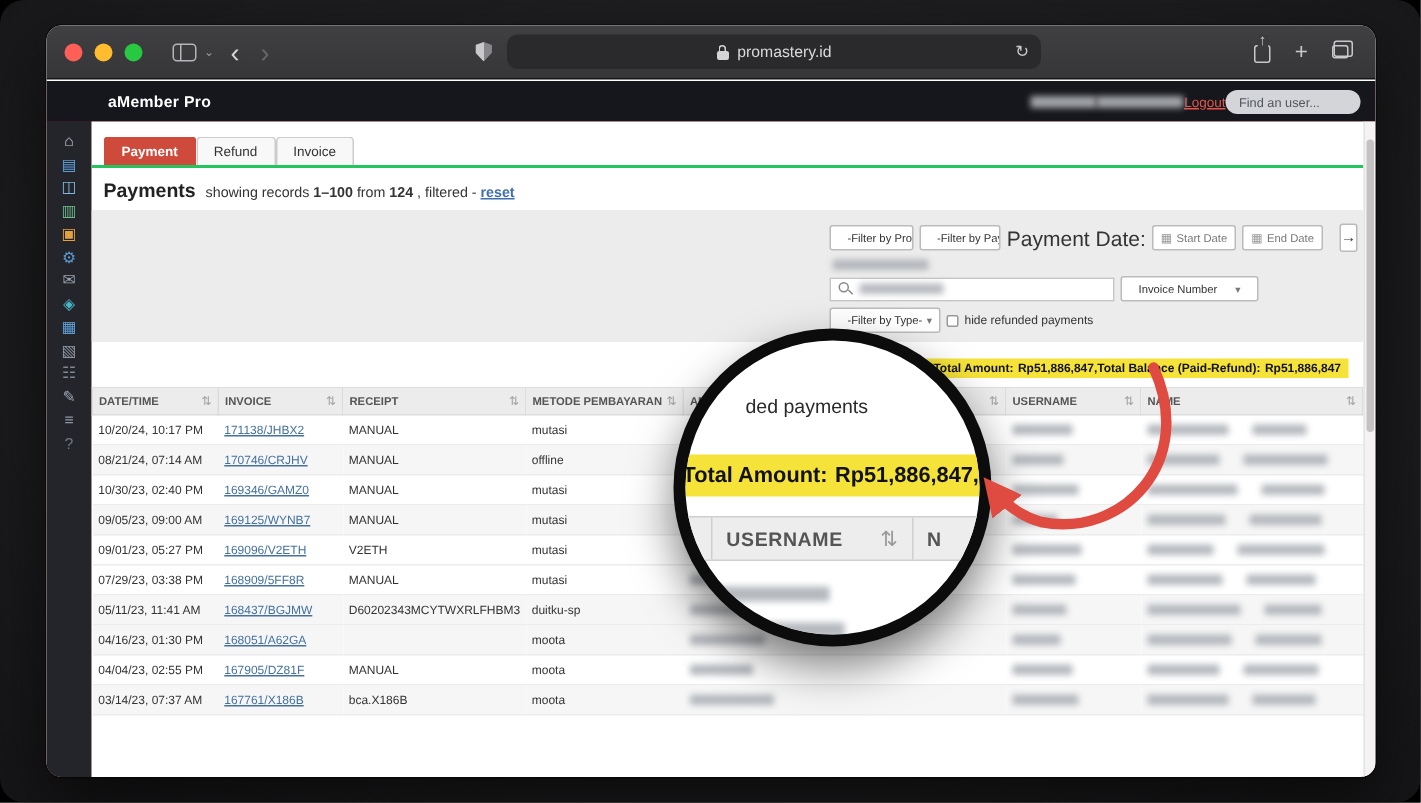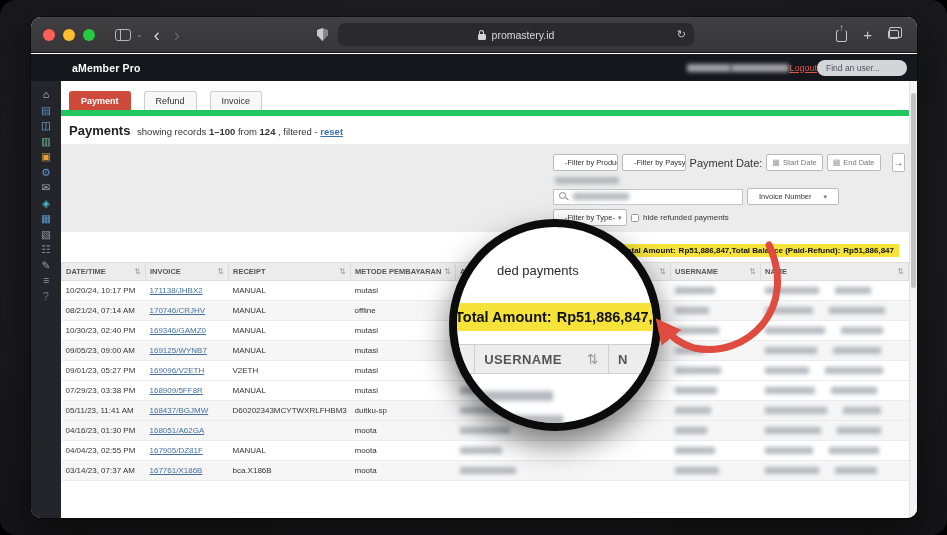--- a/index.html
+++ b/index.html
@@ -39,39 +39,39 @@
   .logout{color:#e2574c;font-size:9px;text-decoration:underline;}
   .finduser{width:90px;height:16px;background:#d3d5d9;border-radius:9px;color:#51555c;font-size:8.5px;display:flex;align-items:center;padding-left:9px;}
   .app-body{position:absolute;top:27px;left:0;right:0;bottom:0;display:flex;}
   .app-sidebar{width:30px;background:#23252b;display:flex;flex-direction:column;align-items:center;padding-top:8px;gap:5px;flex:0 0 30px;}
   .sb-icon{font-size:10.5px;line-height:1;width:16px;text-align:center;}
   .main{flex:1;position:relative;background:#fff;overflow:hidden;}
   .scroll-track{position:absolute;right:0;top:0;bottom:0;width:8px;background:#f3f3f3;border-left:1px solid #e4e4e4;}
   .scroll-thumb{position:absolute;right:1px;top:12px;width:5px;height:195px;background:#c3c3c3;border-radius:3px;}
   .main-inner{margin-right:8px;}
   
-  .tabbar{display:flex;gap:13px;padding:10px 0 0 8px;border-bottom:6px solid #22c55e;}
+  .tabbar{display:flex;gap:0;padding:10px 0 0 8px;border-bottom:2px solid #22c55e;}
   .tab{font-size:9px;padding:4px 11px;border:1px solid #ccc;border-bottom:none;border-radius:3px 3px 0 0;background:#f8f8f8;color:#333;}
   .tab.active{background:#ce4a3b;border-color:#ce4a3b;color:#fff;font-weight:bold;}
   
   .summary{padding:7px 8px 6px;font-size:9.5px;color:#333;}
   .pg-title{font-size:13px;font-weight:bold;color:#222;margin-right:4px;}
   .summary b{font-weight:bold;}
   .reset{color:#3f6fae;text-decoration:underline;font-weight:bold;}
   
   .panel{background:#ececec;height:88px;position:relative;}
   .fwrap{position:absolute;top:9px;right:4px;width:352px;display:flex;flex-direction:column;gap:4px;font-size:8px;color:#333;}
   .frow{display:flex;align-items:center;gap:4px;}
   .sel{background:#fff;border:1px solid #bbb;border-radius:2px;height:17px;display:flex;align-items:center;padding:0 11px;color:#333;white-space:nowrap;overflow:hidden;font-size:7.5px;}
   .sel::after{content:'▾';margin-left:auto;color:#777;font-size:7px;padding-left:3px;}
   .sel-product{width:88px;}
   .sel-paysystem{width:86px;}
   .sel-invoice{width:92px;}
   .sel-type{width:74px;}
-  .pd-label{white-space:nowrap;font-size:11px;}
+  .pd-label{white-space:nowrap;font-size:14px;}
   .datebtn{height:17px;border:1px solid #bbb;background:#fff;color:#777;padding:0 5px;display:flex;align-items:center;gap:3px;border-radius:2px;font-size:7.5px;white-space:nowrap;}
   .cal{color:#999;font-size:8px;}
   .gobtn{width:20px;height:19px;background:#fff;border:1px solid #bbb;border-radius:2px;display:flex;align-items:center;justify-content:center;font-size:10px;color:#333;margin-left:7px;}
   .blur-label-row{height:8px;padding-left:2px;}
   .search{flex:0 0 190px;height:16px;background:#fff;border:1px solid #c5c5c5;display:flex;align-items:center;padding:0 5px;gap:5px;}
   .mag{position:relative;width:9px;height:9px;display:inline-block;}
   .mag::before{content:'';position:absolute;left:0;top:0;width:5px;height:5px;border:1.2px solid #888;border-radius:50%;}
   .mag::after{content:'';position:absolute;left:5.5px;top:6px;width:3.5px;height:1.3px;background:#888;transform:rotate(45deg);}
   .cb{width:8px;height:8px;background:#fff;border:1px solid #999;border-radius:1.5px;display:inline-block;}
   .cb-label{font-size:8px;color:#333;}

